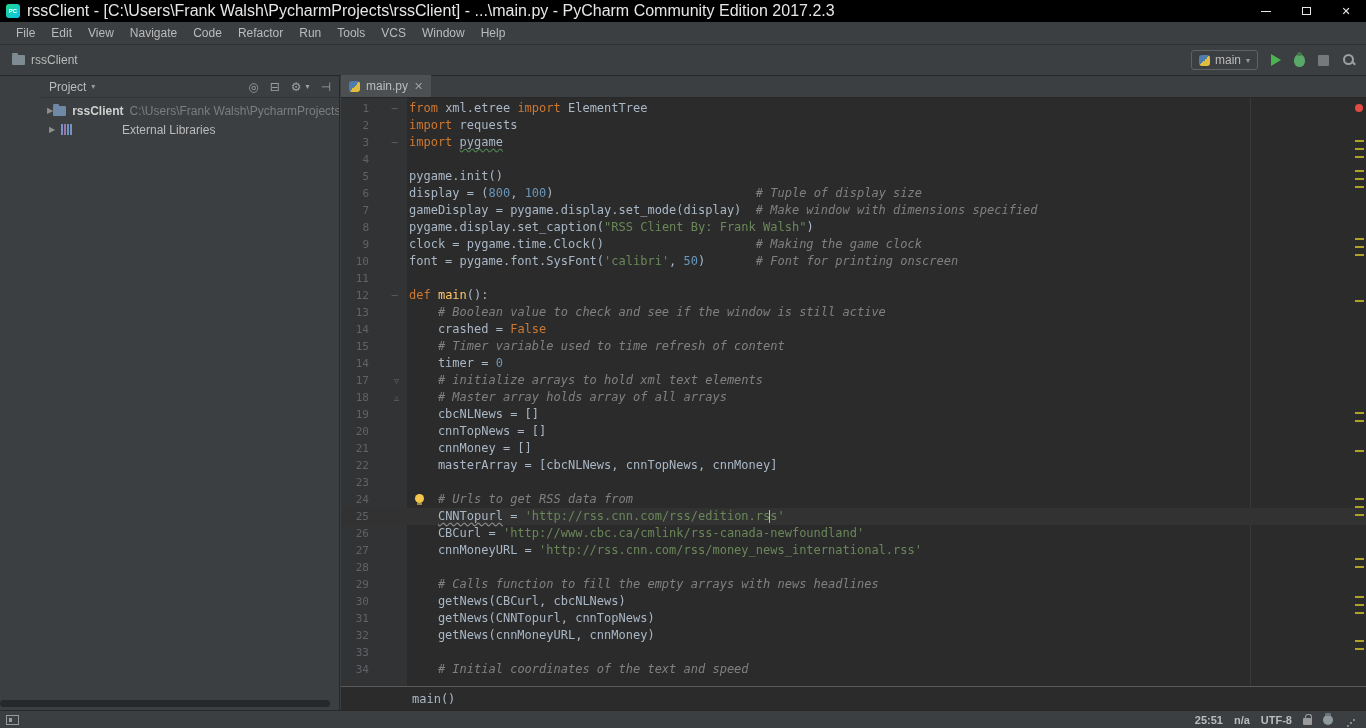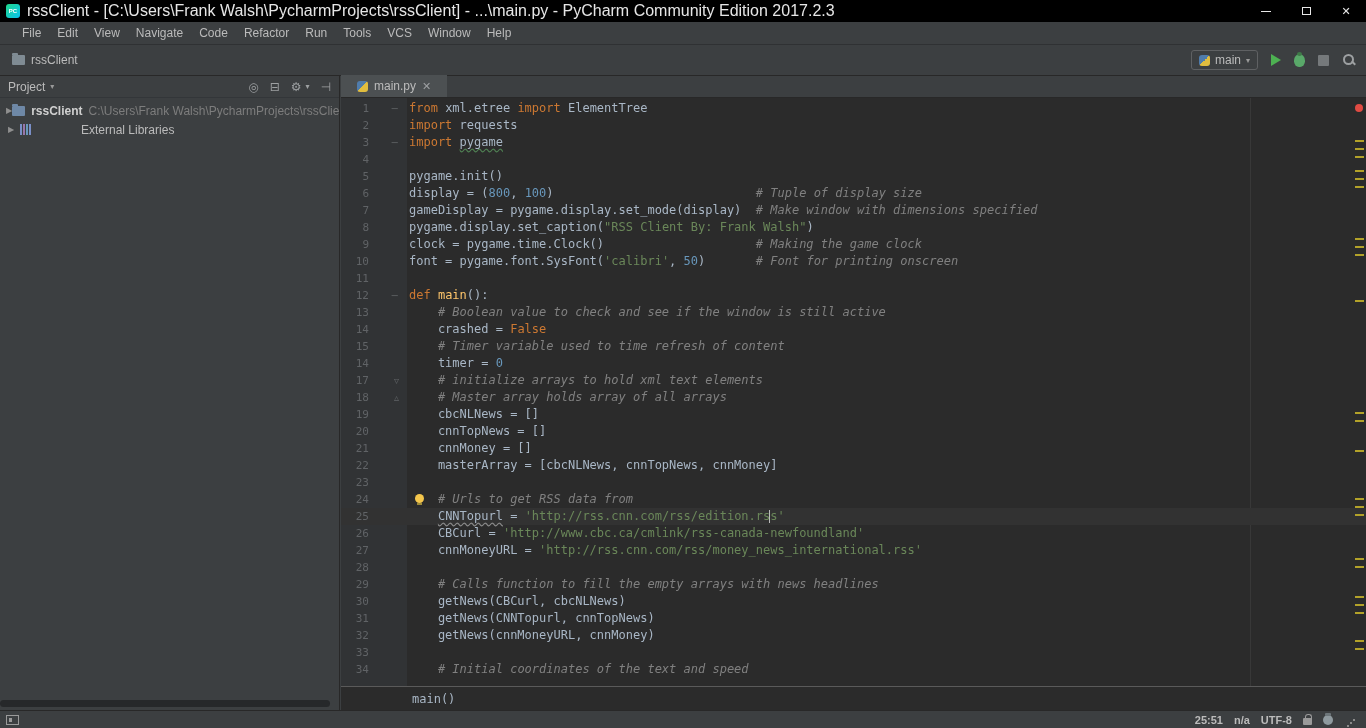--- a/index.html
+++ b/index.html
@@ -22,21 +22,21 @@
     display:flex; align-items:center; justify-content:center;
     font-size:6px; font-weight:bold; color:#fff;}
   .title-text{font-size:16px; white-space:nowrap; overflow:hidden;}
   .win-controls{margin-left:auto; display:flex; height:22px;}
   .win-btn{width:40px; height:22px; display:flex; align-items:center; justify-content:center; cursor:default;}
   .glyph-min{width:10px; height:1px; background:#e8e8e8;}
   .glyph-max{width:9px; height:8px; border:1px solid #e8e8e8;}
   .glyph-close{font-size:11px; color:#e8e8e8; line-height:1;}
   
   .menubar{position:absolute; left:0; top:22px; width:1366px; height:23px;
-    background:var(--panel_bg); display:flex; align-items:center; padding-left:14px;
+    background:var(--panel_bg); display:flex; align-items:center; padding-left:8px;
     border-bottom:1px solid #2f3133;}
   .menu-item{padding:0 8px; line-height:23px; color:#bbbbbb;}
   
   .toolbar{position:absolute; left:0; top:45px; width:1366px; height:31px;
     background:var(--panel_bg); display:flex; align-items:center;
     border-bottom:1px solid #282828;}
   .navbar{display:flex; align-items:center; gap:6px; padding-left:12px;}
   .folder-icon{width:13px; height:10px; background:#7f8b93; border-radius:1px; position:relative;}
   .folder-icon::before{content:""; position:absolute; top:-2px; left:0; width:6px; height:2px;
     background:#7f8b93; border-radius:1px 1px 0 0;}
@@ -52,21 +52,21 @@
   .bug-icon::before{content:""; position:absolute; top:-2px; left:3px; width:5px; height:4px;
     background:#3f7a48; border-radius:50%;}
   .stop-icon{width:11px; height:11px; background:#75797b; border-radius:1px;}
   .search-icon{width:14px; height:14px; position:relative;}
   .search-icon::before{content:""; position:absolute; left:1px; top:1px; width:7px; height:7px;
     border:2px solid #9da0a2; border-radius:50%;}
   .search-icon::after{content:""; position:absolute; left:9px; top:9px; width:5px; height:2px;
     background:#9da0a2; transform:rotate(45deg);}
   
   .project-panel{position:absolute; left:0; top:76px; width:340px; height:634px;
-    background:var(--panel_bg); border-right:1px solid #282828;}
+    background:var(--panel_bg); border-right:1px solid #282828;padding-left:41px;}
   .panel-header{height:22px; display:flex; align-items:center; padding:0 8px;
     border-bottom:1px solid #333639;}
   .panel-caret{font-size:8px; color:#9a9a9a; margin-left:5px;}
   .panel-icons{margin-left:auto; display:flex; align-items:center; gap:11px;
     color:#9da0a2; font-size:12px; font-family:"DejaVu Sans",sans-serif;}
   .tree{padding-top:3px;}
   .tree-row{height:19px; display:flex; align-items:center; white-space:nowrap;
     overflow:hidden; padding-left:6px;}
   .tree-arrow{font-size:8px; color:#8f8f8f; width:12px;}
   .tree-folder{width:13px; height:10px; background:#6e88a6; border-radius:1px; position:relative;
@@ -80,21 +80,21 @@
   .lib-icon i:nth-child(4){background:#7a8fc7;}
   .tree-label{font-weight:bold; color:#d0d0d0; margin-right:6px;}
   .tree-path{color:#7d7d7d;}
   .tree-label-plain{color:#bbbbbb;margin-left:44px;}
   .panel-hscroll{position:absolute; left:0; bottom:3px; width:330px; height:7px;
     background:#26282a; border-radius:4px;}
   
   .editor-zone{position:absolute; left:341px; top:76px; width:1025px; height:634px;}
   .tabbar{height:22px; background:var(--panel_bg); display:flex; align-items:flex-end;
     border-bottom:1px solid #282828;}
-  .tab{height:22px; display:flex; align-items:center; gap:6px; padding:0 16px;
+  .tab{height:22px; display:flex; align-items:center; gap:6px; padding:0 8px;
     background:#4c5052; color:#bbbbbb;}
   .tab-close{color:#9da0a2; font-size:11px; line-height:1;}
   .editor{position:relative; height:588px; overflow:hidden;
     background:linear-gradient(90deg, var(--gutter_bg) 0 66px, var(--editor_bg) 66px);
     font-family:"DejaVu Sans Mono", monospace; font-size:12px;}
   #code-lines{padding-top:2px; position:relative;}
   .right-margin{position:absolute; left:909px; top:0; width:1px; height:588px; background:#383838; z-index:0;}
   .code-line{display:flex; height:17px; line-height:17px; position:relative; z-index:1; white-space:pre;}
   .code-line.current{background:var(--current_line);}
   .ln{flex:0 0 28px; text-align:right; color:var(--line_num); font-size:11px;}

